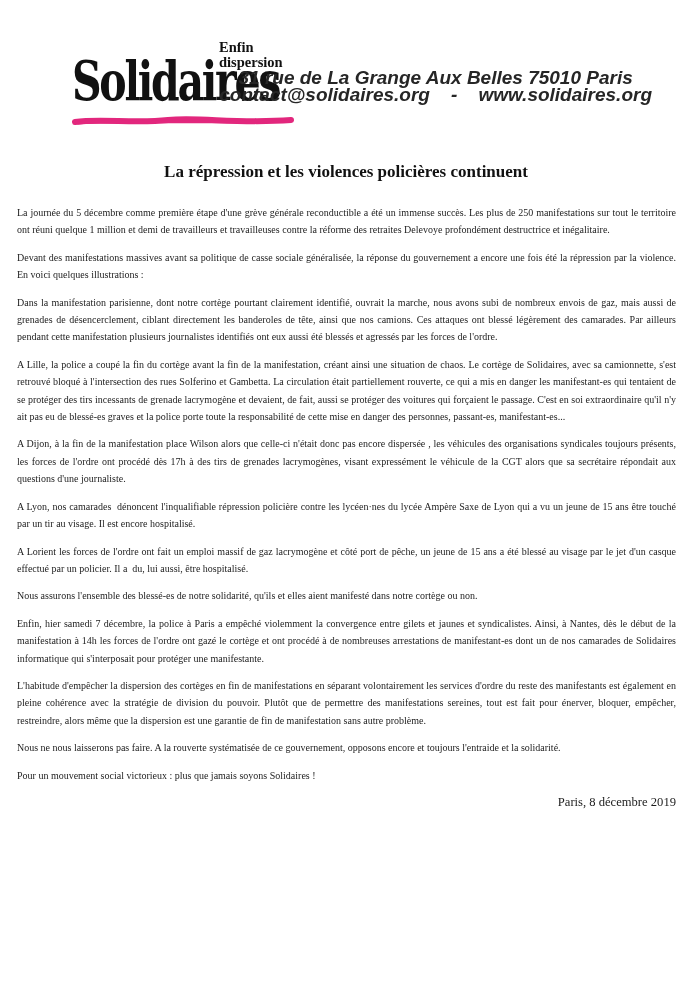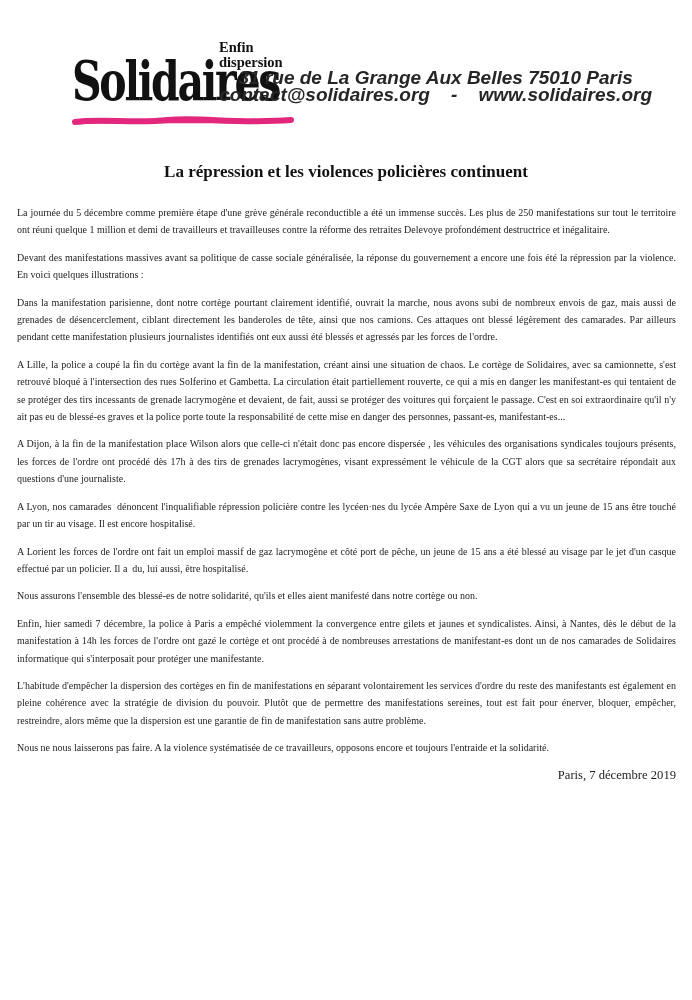--- a/index.html
+++ b/index.html
@@ -98,17 +98,18 @@
     <p class="body-para">La journée du 5 décembre comme première étape d'une grève générale reconductible a été un immense succès. Les plus de 250 manifestations sur tout le territoire ont réuni quelque 1 million et demi de travailleurs et travailleuses contre la réforme des retraites Delevoye profondément destructrice et inégalitaire.</p>
     <p class="body-para">Devant des manifestations massives avant sa politique de casse sociale généralisée, la réponse du gouvernement a encore une fois été la répression par la violence. En voici quelques illustrations :</p>
     <p class="body-para">Dans la manifestation parisienne, dont notre cortège pourtant clairement identifié, ouvrait la marche, nous avons subi de nombreux envois de gaz, mais aussi de grenades de désencerclement, ciblant directement les banderoles de tête, ainsi que nos camions. Ces attaques ont blessé légèrement des camarades. Par ailleurs pendant cette manifestation plusieurs journalistes identifiés ont eux aussi été blessés et agressés par les forces de l'ordre.</p>
     <p class="body-para">A Lille, la police a coupé la fin du cortège avant la fin de la manifestation, créant ainsi une situation de chaos. Le cortège de Solidaires, avec sa camionnette, s'est retrouvé bloqué à l'intersection des rues Solferino et Gambetta. La circulation était partiellement rouverte, ce qui a mis en danger les manifestant-es qui tentaient de se protéger des tirs incessants de grenade lacrymogène et devaient, de fait, aussi se protéger des voitures qui forçaient le passage. C'est en soi extraordinaire qu'il n'y ait pas eu de blessé-es graves et la police porte toute la responsabilité de cette mise en danger des personnes, passant-es, manifestant-es...</p>
     <p class="body-para">A Dijon, à la fin de la manifestation place Wilson alors que celle-ci n'était donc pas encore dispersée , les véhicules des organisations syndicales toujours présents, les forces de l'ordre ont procédé dès 17h à des tirs de grenades lacrymogènes, visant expressément le véhicule de la CGT alors que sa secrétaire répondait aux questions d'une journaliste.</p>
     <p class="body-para">A Lyon, nos camarades &nbsp;dénoncent l'inqualifiable répression policière contre les lycéen·nes du lycée Ampère Saxe de Lyon qui a vu un jeune de 15 ans être touché par un tir au visage. Il est encore hospitalisé.</p>
     <p class="body-para">A Lorient les forces de l'ordre ont fait un emploi massif de gaz lacrymogène et côté port de pêche, un jeune de 15 ans a été blessé au visage par le jet d'un casque effectué par un policier. Il a &nbsp;du, lui aussi, être hospitalisé.</p>
     <p class="body-para">Nous assurons l'ensemble des blessé-es de notre solidarité, qu'ils et elles aient manifesté dans notre cortège ou non.</p>
     <p class="body-para">Enfin, hier samedi 7 décembre, la police à Paris a empêché violemment la convergence entre gilets et jaunes et syndicalistes. Ainsi, à Nantes, dès le début de la manifestation à 14h les forces de l'ordre ont gazé le cortège et ont procédé à de nombreuses arrestations de manifestant-es dont un de nos camarades de Solidaires informatique qui s'interposait pour protéger une manifestante.</p>
     <p class="body-para">L'habitude d'empêcher la dispersion des cortèges en fin de manifestations en séparant volontairement les services d'ordre du reste des manifestants est également en pleine cohérence avec la stratégie de division du pouvoir. Plutôt que de permettre des manifestations sereines, tout est fait pour énerver, bloquer, empêcher, restreindre, alors même que la dispersion est une garantie de fin de manifestation sans autre problème.</p>
-    <p class="body-para">Nous ne nous laisserons pas faire. A la violence systématisée de ce travailleurs, opposons encore et toujours l'entraide et la solidarité.</p>
-    <div class="dateline">Paris, 7 décembre 2019</div>
+    <p class="body-para">Nous ne nous laisserons pas faire. A la rouverte systématisée de ce gouvernement, opposons encore et toujours l'entraide et la solidarité.</p>
+    <p class="body-para">Pour un mouvement social victorieux : plus que jamais soyons Solidaires !</p>
+    <div class="dateline">Paris, 8 décembre 2019</div>
   </main>
 
 </div>
 
 </body></html>

